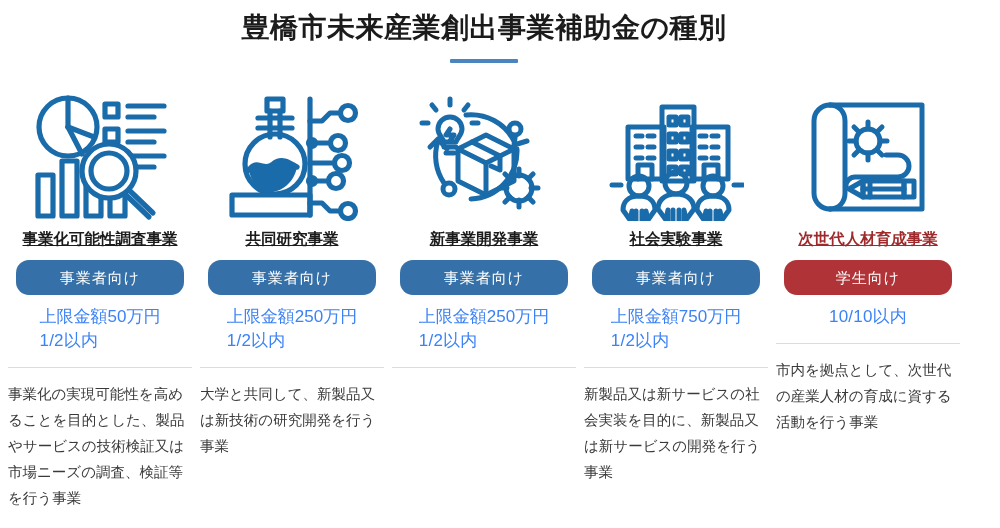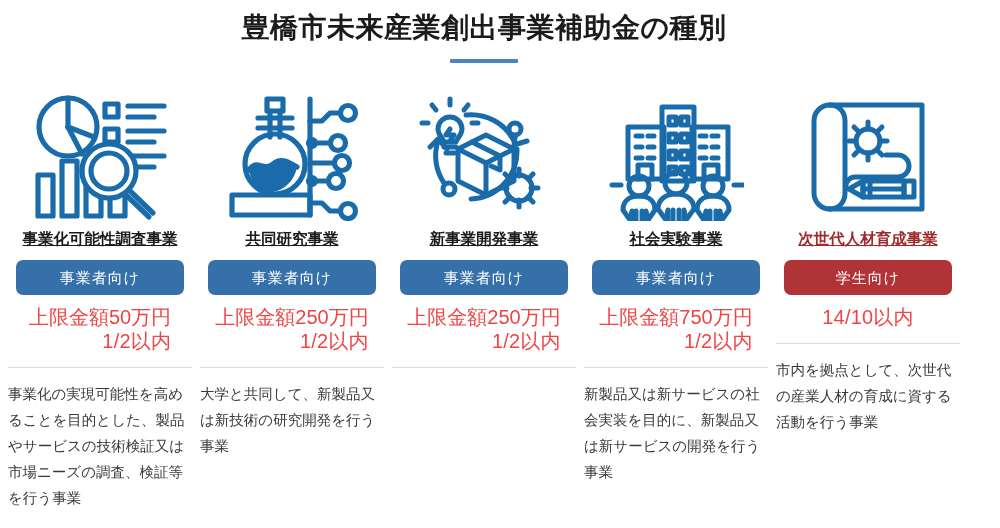--- a/index.html
+++ b/index.html
@@ -84,40 +84,40 @@
   }
   .cat-name.accent-red {
     color: #9e2a2b;
   }
 
   
   .badge {
     width: 168px;
     height: 35px;
     margin-top: 11px;
-    border-radius: 7px;
+    border-radius: 13px;
     background: #3571a8;
     color: #ffffff;
     font-size: 15px;
     line-height: 35px;
     text-align: center;
     letter-spacing: 1px;
     box-sizing: border-box;
   }
   .badge.badge-red {
     background: #b03437;
   }
 
   
   .amounts {
     margin-top: 10px;
-    text-align: right;
-    font-size: 20px;
+    text-align: left;
+    font-size: 17px;
     line-height: 24px;
-    color: #ef4444;
+    color: #3b82f6;
   }
   .amounts .amount-rate {
     letter-spacing: 0.2px;
   }
 
   
   .divider {
     width: 184px;
     height: 1px;
     margin-top: 14px;
@@ -327,20 +327,20 @@
           <path d="M49 96 l14 -8 v16 Z"></path>
           <path d="M63 88 H104 v16 H63 Z"></path>
           <path d="M104 88 h10 v16 h-10 Z"></path>
           <path d="M70 88 v16"></path>
           <path d="M63 96 h41"></path>
         </svg>
       </div>
       <div class="cat-name accent-red">次世代人材育成事業</div>
       <div class="badge badge-red">学生向け</div>
       <div class="amounts">
-        <div class="amount-rate">14/10以内</div>
+        <div class="amount-rate">10/10以内</div>
       </div>
       <div class="divider"></div>
       <div class="description">市内を拠点として、次世代の産業人材の育成に資する活動を行う事業</div>
     </div>
 
   </div>
 </div>
 
 </body></html>

